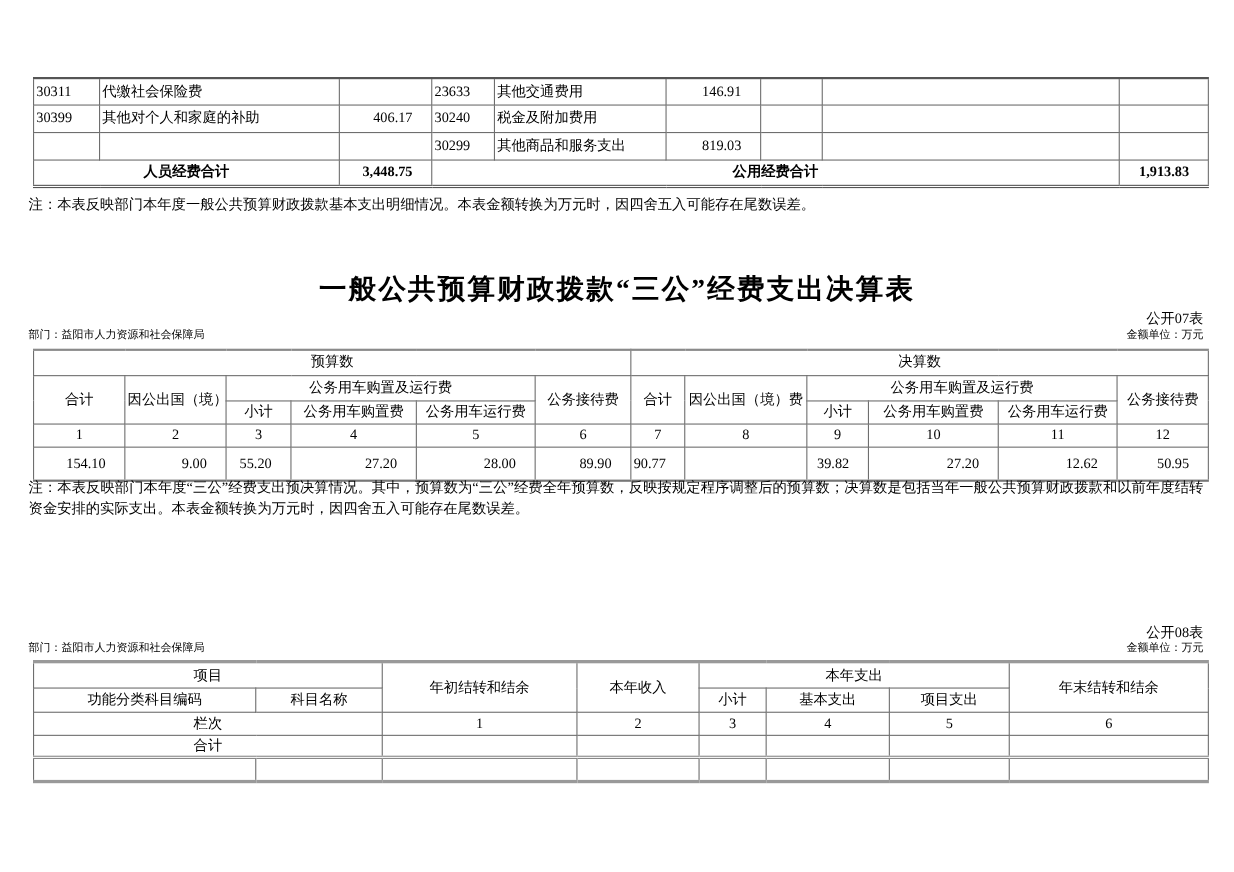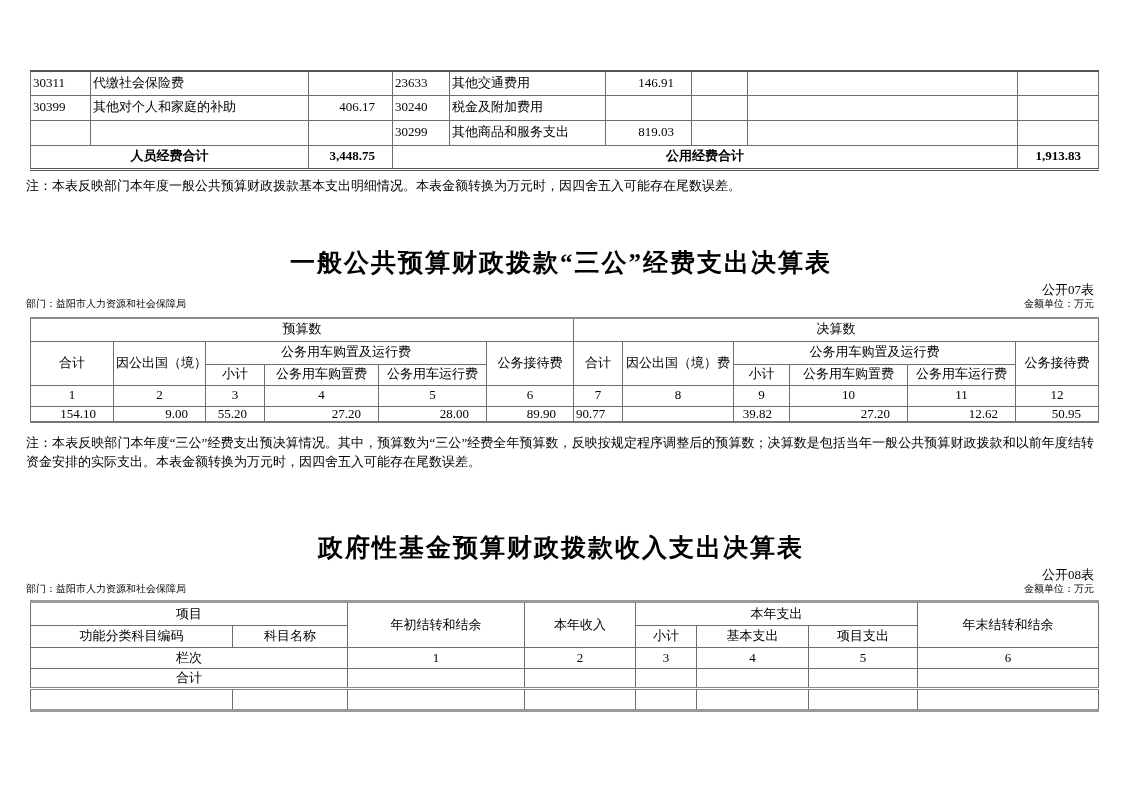--- a/index.html
+++ b/index.html
@@ -154,40 +154,39 @@
       <td>4</td>
       <td>5</td>
       <td>6</td>
       <td>7</td>
       <td>8</td>
       <td>9</td>
       <td>10</td>
       <td>11</td>
       <td>12</td>
     </tr>
-    <tr style="height:16px">
+    <tr style="height:31px">
       <td class="num">154.10</td>
       <td class="num">9.00</td>
       <td class="num">55.20</td>
       <td class="num">27.20</td>
       <td class="num">28.00</td>
       <td class="num">89.90</td>
       <td class="num">90.77</td>
       <td class="num"></td>
       <td class="num">39.82</td>
       <td class="num">27.20</td>
       <td class="num">12.62</td>
       <td class="num">50.95</td>
     </tr>
   </tbody>
     </table>
 
   <div class="note note2">注：本表反映部门本年度“三公”经费支出预决算情况。其中，预算数为“三公”经费全年预算数，反映按规定程序调整后的预算数；决算数是包括当年一般公共预算财政拨款和以前年度结转资金安排的实际支出。本表金额转换为万元时，因四舍五入可能存在尾数误差。</div>
 
-  <div class="doc-title title3">政府性基金预算财政拨款收入支出决算表</div>
   <div class="sheet-label sheet08">公开08表</div>
   <div class="meta-row meta3">
     <span>部门：益阳市人力资源和社会保障局</span>
     <span>金额单位：万元</span>
   </div>
 
   <table class="t3">
     <colgroup>
       <col style="width:202px">
         <col style="width:115px">

